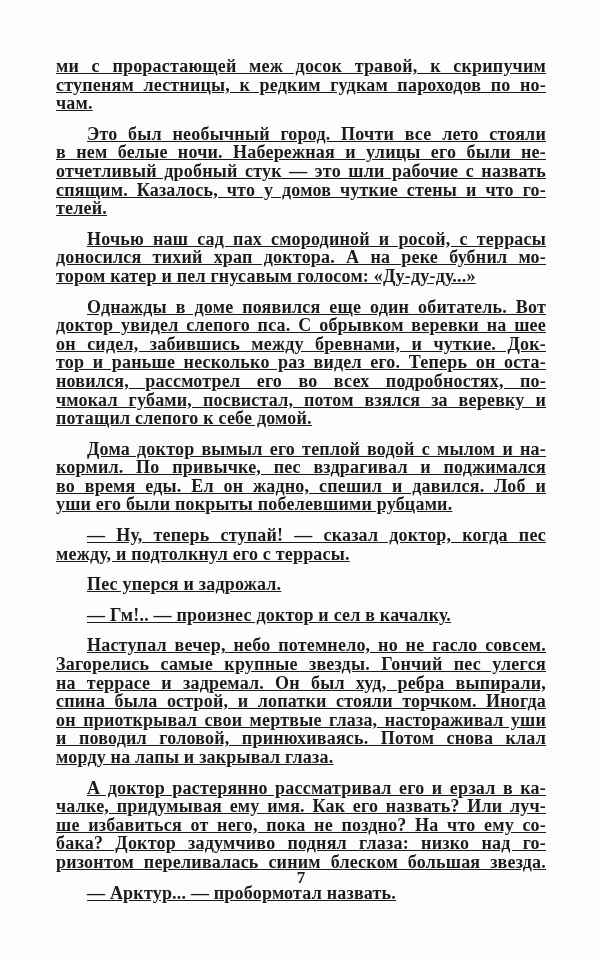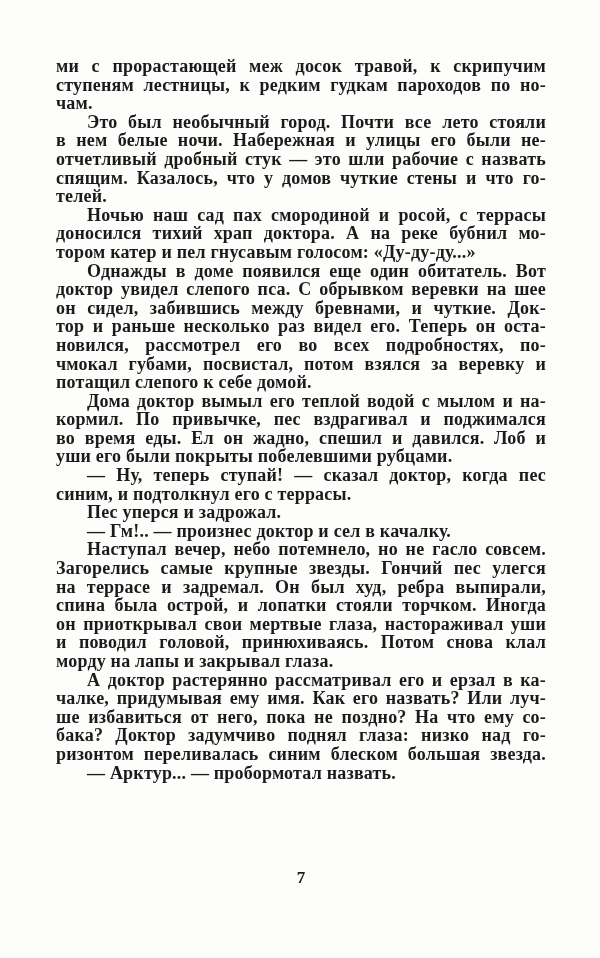--- a/index.html
+++ b/index.html
@@ -31,26 +31,28 @@
     letter-spacing: 0.2px;
   }
   .paragraph {
     margin: 0;
     padding: 0;
   }
   .line {
     text-align: justify;
     text-align-last: justify;
     white-space: normal;
+    text-decoration: underline;
   }
   .line.para-last {
     text-align-last: left;
   }
   .line.indent {
     text-indent: 31px;
+    margin-top: 12px;
   }
   .page-number {
     position: absolute;
     left: 56px;
     top: 868px;
     width: 490px;
     text-align: center;
     color: #1b1b1b;
     font-size: 17px;
     font-weight: 700;
@@ -88,21 +90,21 @@
         <div class="line para-last">потащил слепого к себе домой.</div>
       </div>
       <div class="paragraph">
         <div class="line indent">Дома доктор вымыл его теплой водой с мылом и на-</div>
         <div class="line">кормил. По привычке, пес вздрагивал и поджимался</div>
         <div class="line">во время еды. Ел он жадно, спешил и давился. Лоб и</div>
         <div class="line para-last">уши его были покрыты побелевшими рубцами.</div>
       </div>
       <div class="paragraph">
         <div class="line indent">— Ну, теперь ступай! — сказал доктор, когда пес</div>
-        <div class="line para-last">синим, и подтолкнул его с террасы.</div>
+        <div class="line para-last">между, и подтолкнул его с террасы.</div>
       </div>
       <div class="paragraph">
         <div class="line para-last indent">Пес уперся и задрожал.</div>
       </div>
       <div class="paragraph">
         <div class="line para-last indent">— Гм!.. — произнес доктор и сел в качалку.</div>
       </div>
       <div class="paragraph">
         <div class="line indent">Наступал вечер, небо потемнело, но не гасло совсем.</div>
         <div class="line">Загорелись самые крупные звезды. Гончий пес улегся</div>

